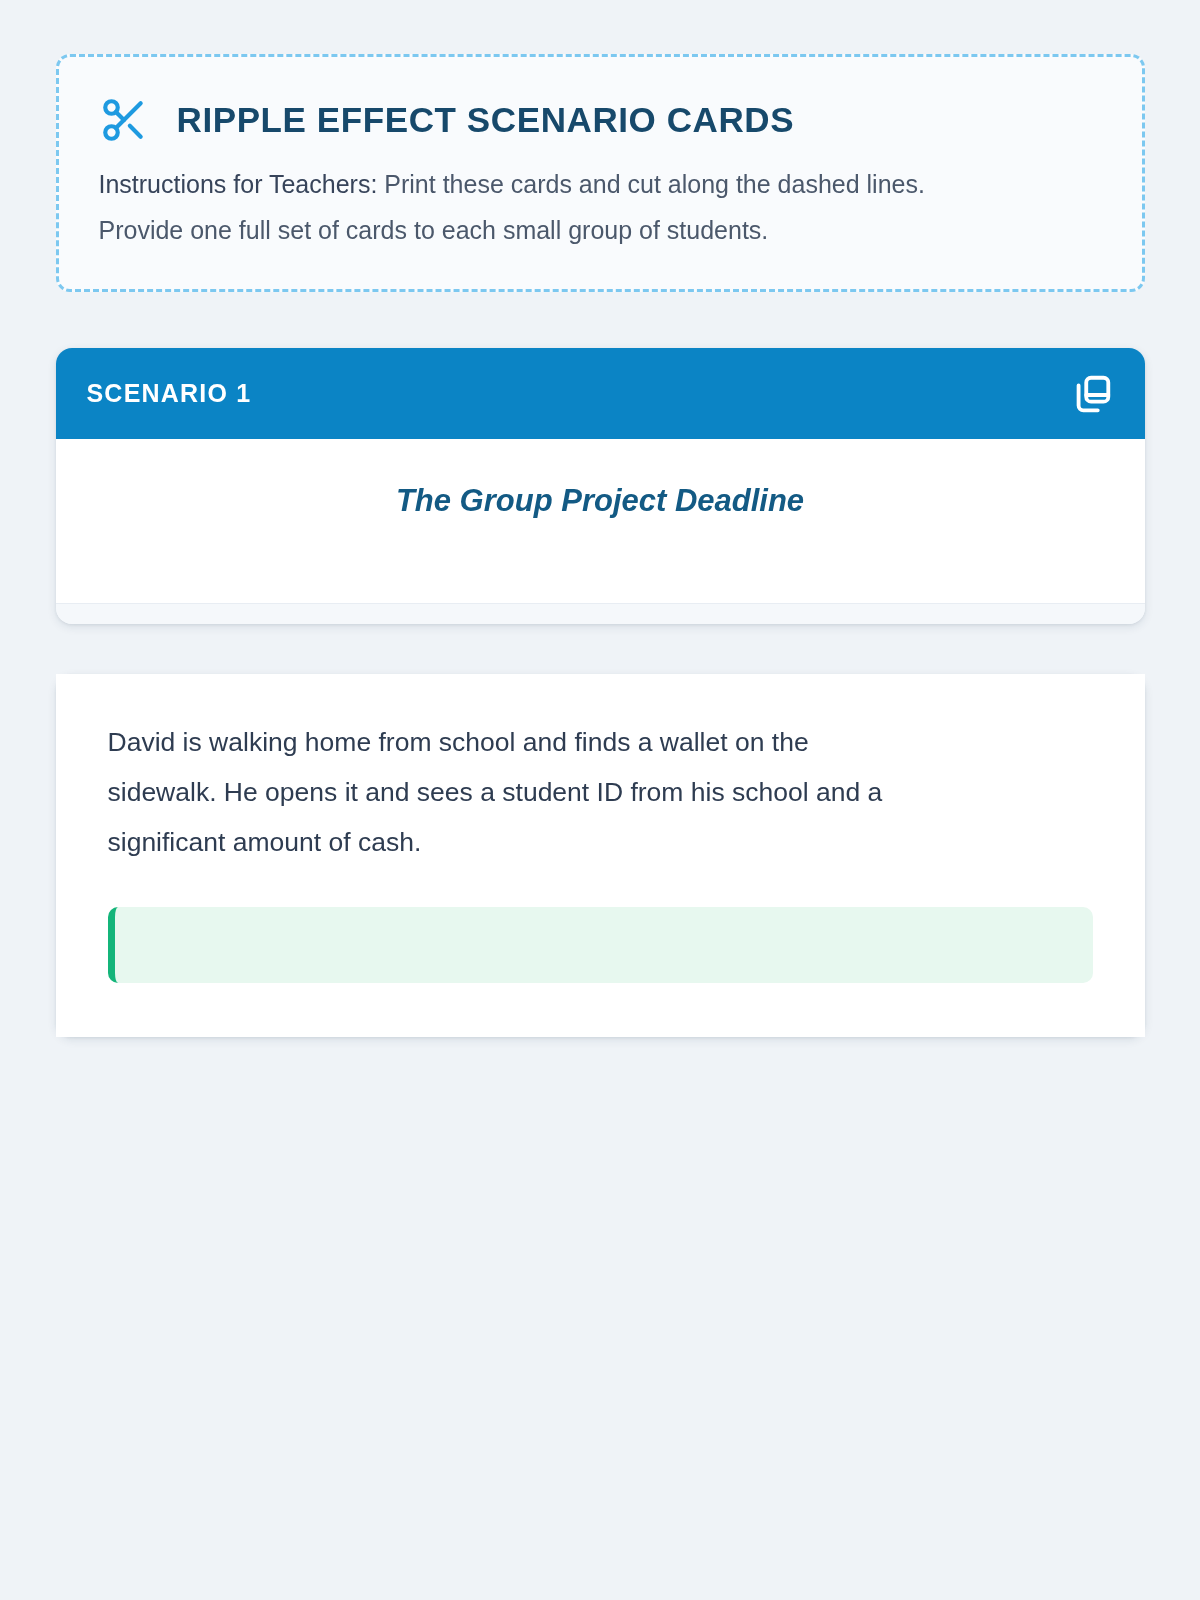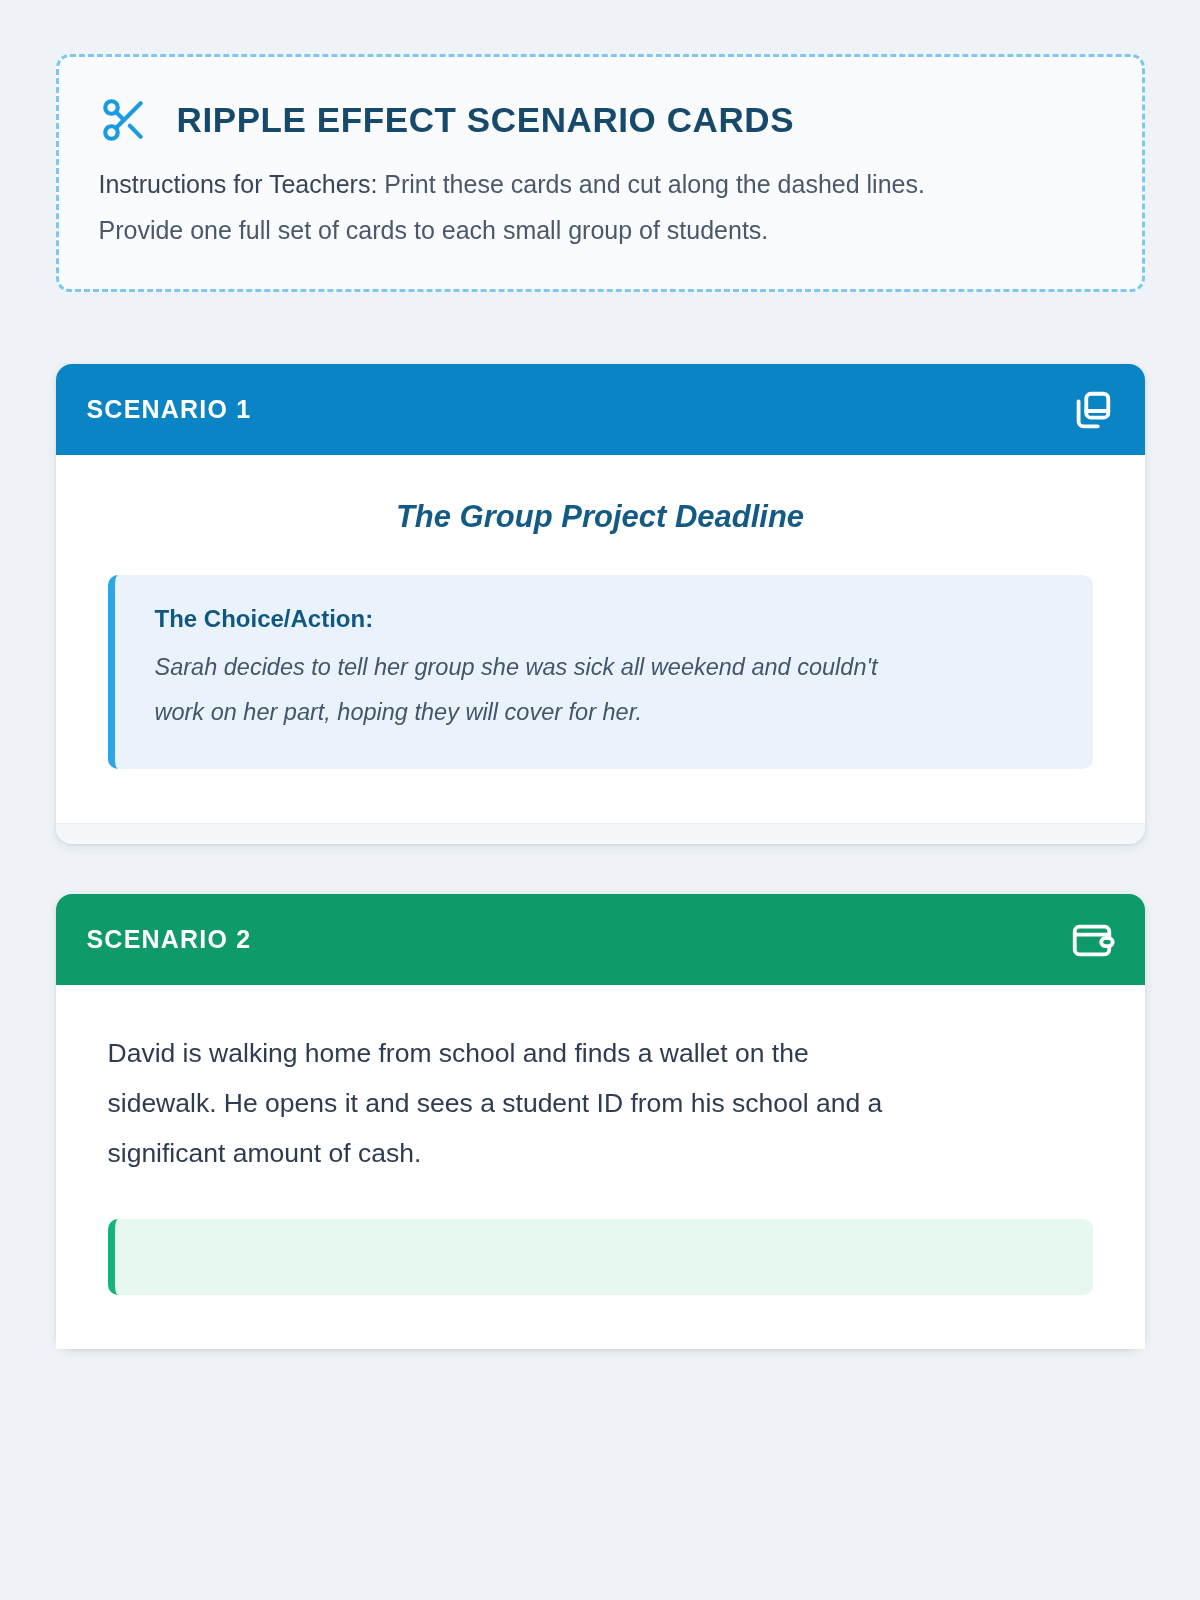--- a/index.html
+++ b/index.html
@@ -41,21 +41,21 @@
     line-height: 1.84;
     color: #4b586b;
     white-space: pre-line;
     margin-bottom: 18px;
   }
   .instr-p:last-child { margin-bottom: 0; }
   .instr-label { font-weight: 400; color: #37445a; }
 
   
   .card {
-    margin-top: 72px;
+    margin-top: 56px;
     border-radius: 16px;
     box-shadow: 0 3px 10px rgba(20, 45, 75, 0.10), 0 1px 3px rgba(20,45,75,0.08);
   }
   .card + .card { margin-top: 50px; }
   .card-header {
     height: 91px;
     display: flex;
     align-items: center;
     justify-content: space-between;
     padding: 0 30px 0 31px;
@@ -145,38 +145,25 @@
     <div class="card-header">
       <span class="card-badge">SCENARIO 1</span>
       <svg class="header-icon" viewBox="0 0 24 24" fill="none" stroke="currentColor" stroke-width="2" stroke-linecap="round" stroke-linejoin="round" aria-hidden="true">
         <rect x="9" y="3.5" width="11.5" height="12.5" rx="2.5"></rect>
         <path d="M9 12.5h11.5"></path>
         <path d="M5 7.5v10.5a2.5 2.5 0 0 0 2.5 2.5h7.5"></path>
       </svg>
     </div>
     <div class="card-body">
       <h2 class="card-title">The Group Project Deadline</h2>
-      <div class="choice-box">
-        <h3 class="choice-label">The Choice/Action:</h3>
-        <p class="choice-text">Sarah decides to tell her group she was sick all weekend and couldn't
-work on her part, hoping they will cover for her.</p>
-      </div>
     </div>
     <div class="card-footer"></div>
   </section>
 
   <section class="card card--green">
-    <div class="card-header">
-      <span class="card-badge">SCENARIO 2</span>
-      <svg class="header-icon" viewBox="0 0 24 24" fill="none" stroke="currentColor" stroke-width="2" stroke-linecap="round" stroke-linejoin="round" aria-hidden="true">
-        <rect x="3" y="5" width="18" height="14.5" rx="2.5"></rect>
-        <path d="M3 9.2h18"></path>
-        <rect class="wallet-clasp" x="16.8" y="11" width="6" height="4.2" rx="2.1"></rect>
-      </svg>
-    </div>
     <div class="card-body">
       <p class="card-text">David is walking home from school and finds a wallet on the
 sidewalk. He opens it and sees a student ID from his school and a
 significant amount of cash.</p>
       <div class="choice-box">
         <h3 class="choice-label"></h3>
         <p class="choice-text"></p>
       </div>
     </div>
   </section>

